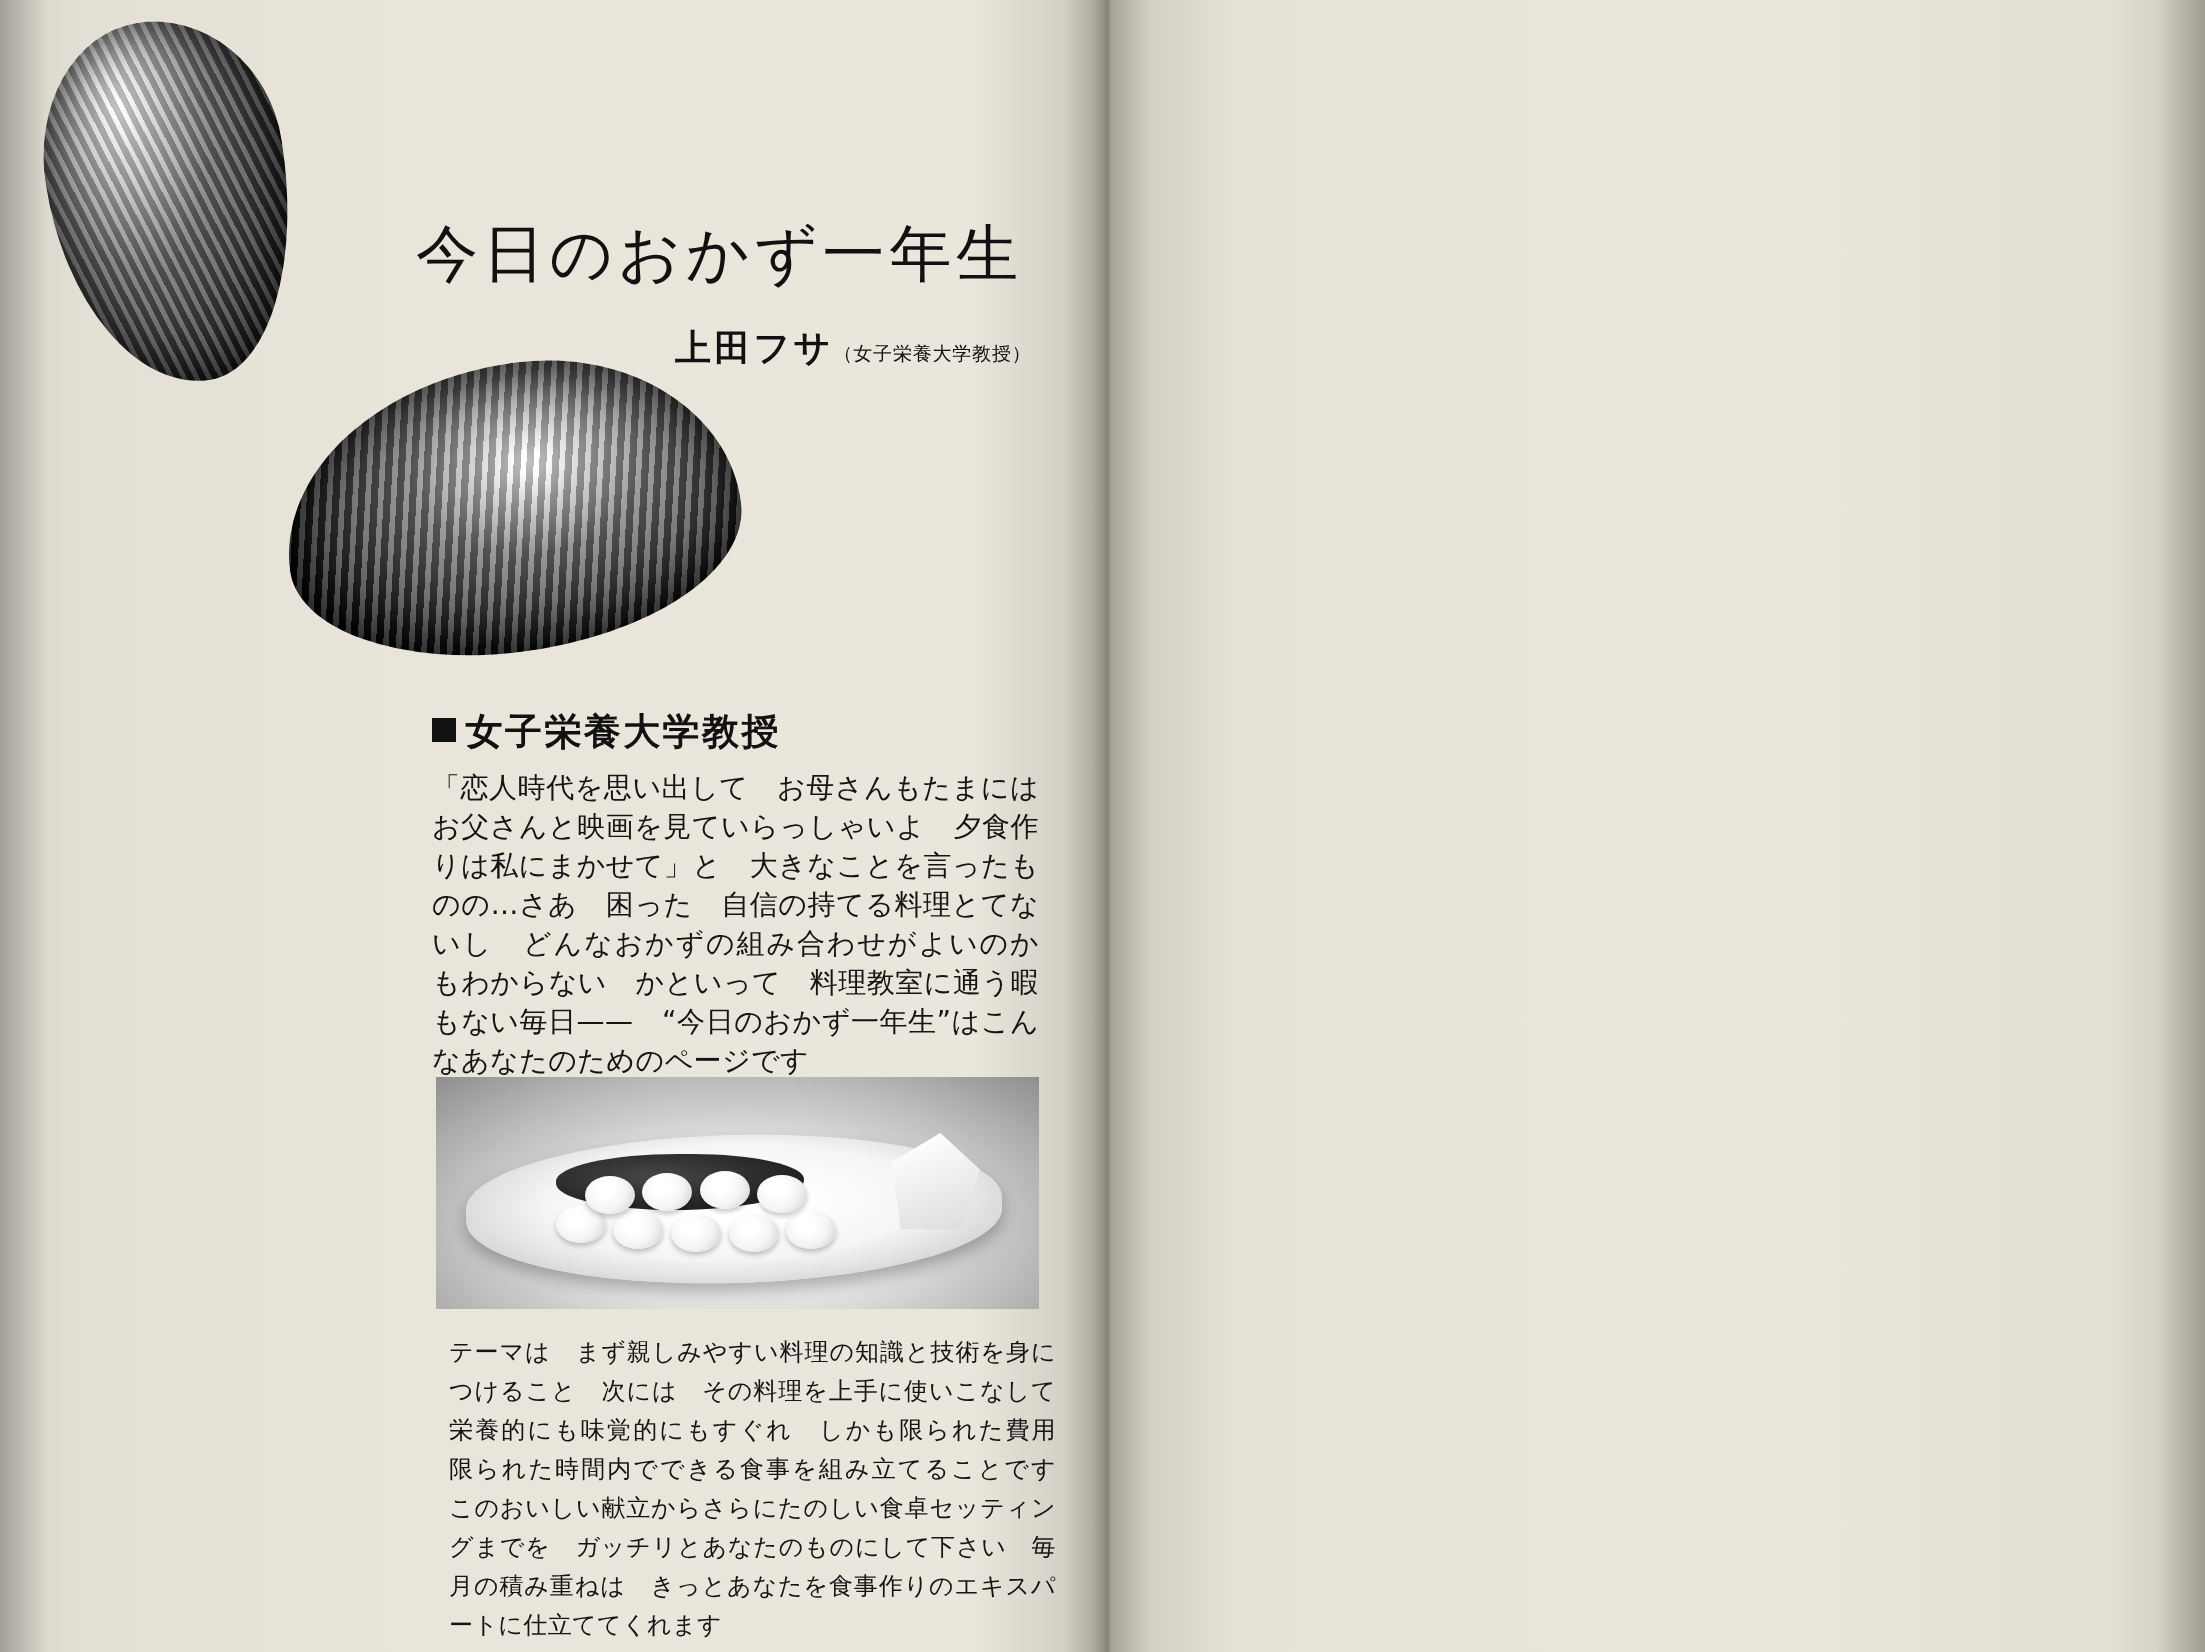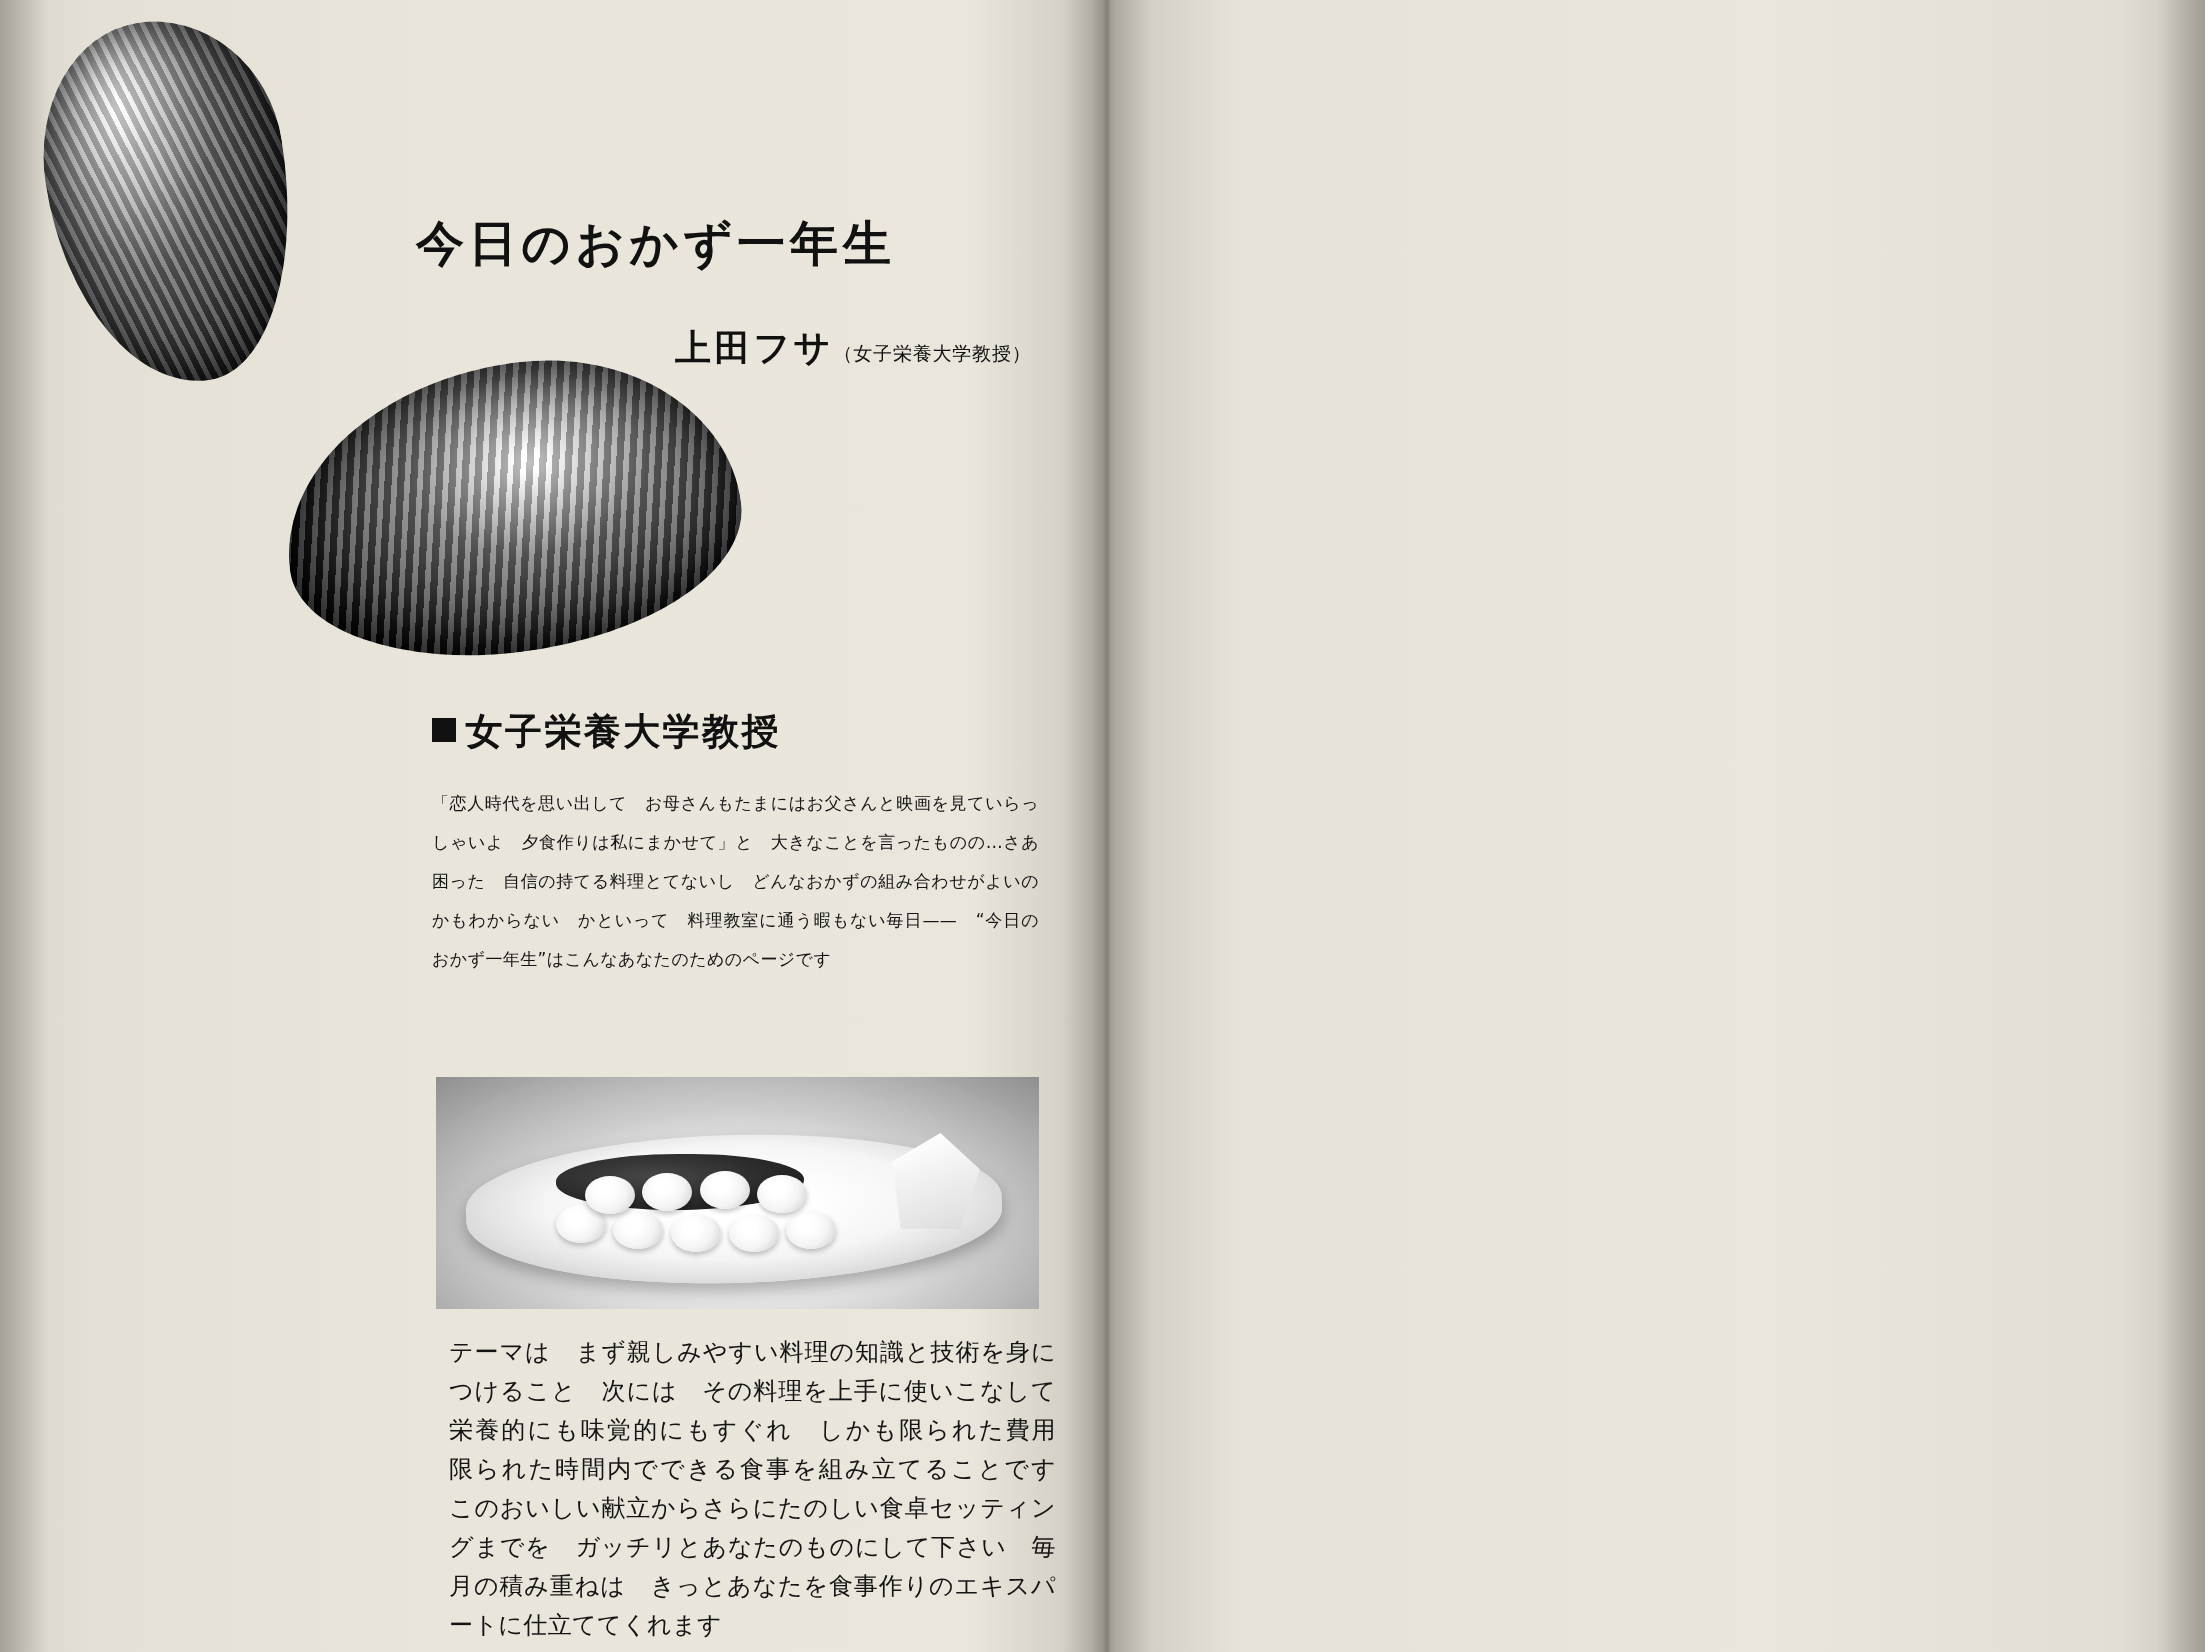--- a/index.html
+++ b/index.html
@@ -54,35 +54,35 @@
     border-radius:55% 45% 52% 48% / 62% 58% 42% 38%;
     transform:rotate(-7deg);
     background:
       radial-gradient(ellipse at 55% 35%, #f2f2f0 0%, #bdbdb9 14%, #787874 34%, #34342f 70%, #1d1d1b 100%),
       repeating-linear-gradient(100deg, rgba(255,255,255,.22) 0 5.6px, rgba(0,0,0,.25) 5.6px 12.8px);
     background-blend-mode:overlay,normal;
     box-shadow:inset 0 0 56px rgba(0,0,0,.65);
     filter:contrast(1.2) grayscale(1);
   }
   #article-title{
-    position:absolute;left:416px;top:212px;font-size:48px;letter-spacing:4.8px;
-    font-weight:700;color:#111;white-space:nowrap;
+    position:absolute;left:416px;top:212px;font-size:62px;letter-spacing:4.8px;
+    font-weight:400;color:#111;white-space:nowrap;
   }
   #byline{position:absolute;left:675px;top:324px;white-space:nowrap;}
   #byline .name{font-size:36px;font-weight:700;letter-spacing:3.2px;color:#111;}
   #byline .aff{font-size:19px;color:#111;letter-spacing:0.8px;}
 
   #subhead{
     position:absolute;left:432px;top:707px;font-size:37px;font-weight:700;letter-spacing:2.4px;color:#111;
   }
   #subhead .sq{display:inline-block;width:24px;height:24px;background:#111;margin-right:9.6px;vertical-align:1.6px;}
 
   #body-1{
-    position:absolute;left:432px;top:784px;width:607px;
-    font-size:17px;line-height:39px;letter-spacing:0.4px;color:#141414;text-align:justify;
+    position:absolute;left:432px;top:768px;width:607px;
+    font-size:28px;line-height:39px;letter-spacing:0.4px;color:#141414;text-align:justify;
   }
   #photo-fry{
     position:absolute;left:436px;top:1077px;width:603px;height:232px;
     background:
       radial-gradient(ellipse at 50% 65%, #f6f6f4 0%, #dcdcd8 40%, #b6b6b1 72%, #8e8e89 100%);
     overflow:hidden;filter:grayscale(1) contrast(1.05);
   }
   #photo-fry .plate{
     position:absolute;left:30px;top:58px;width:536px;height:148px;
     background:radial-gradient(ellipse at 50% 45%, #ffffff 0%, #f0efec 50%, #cfcec9 80%, #a9a8a3 100%);

